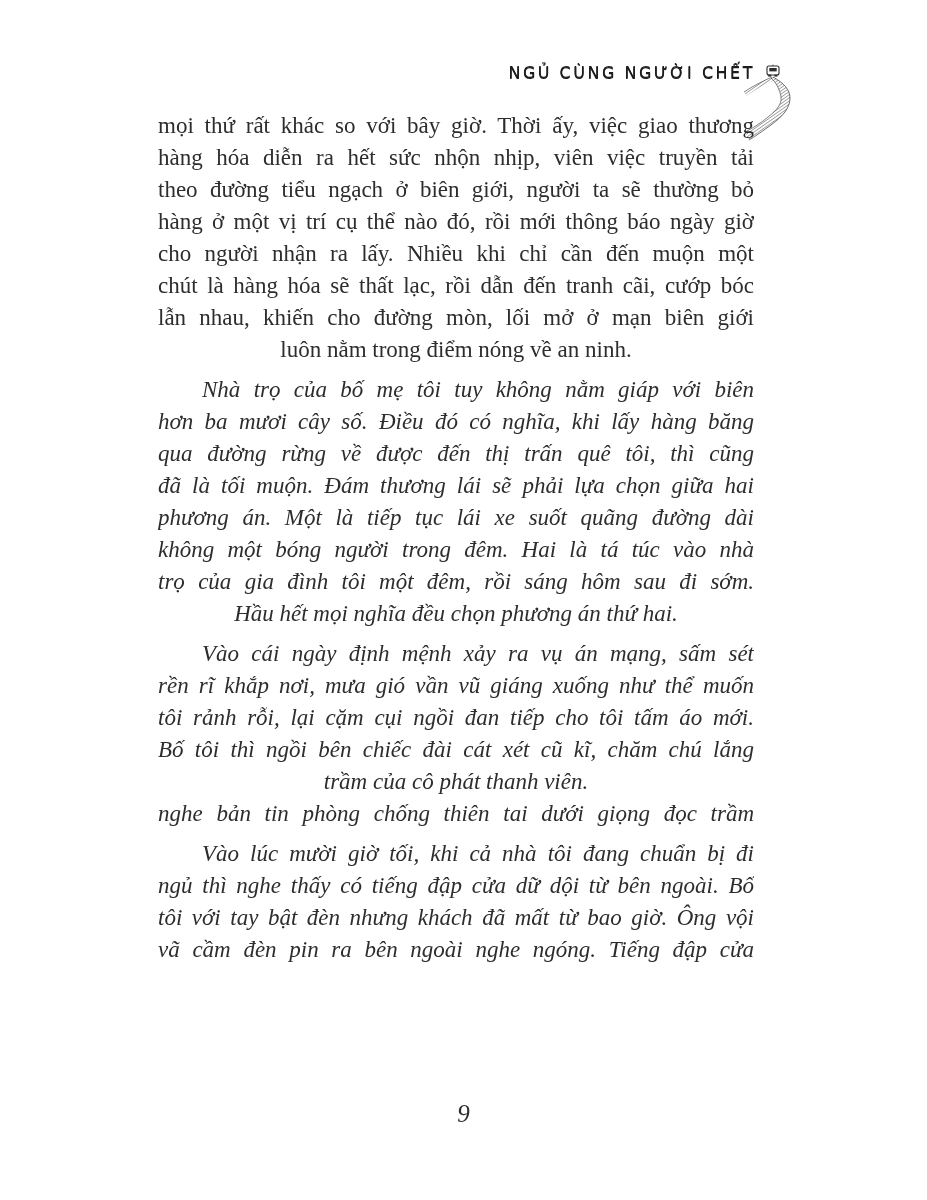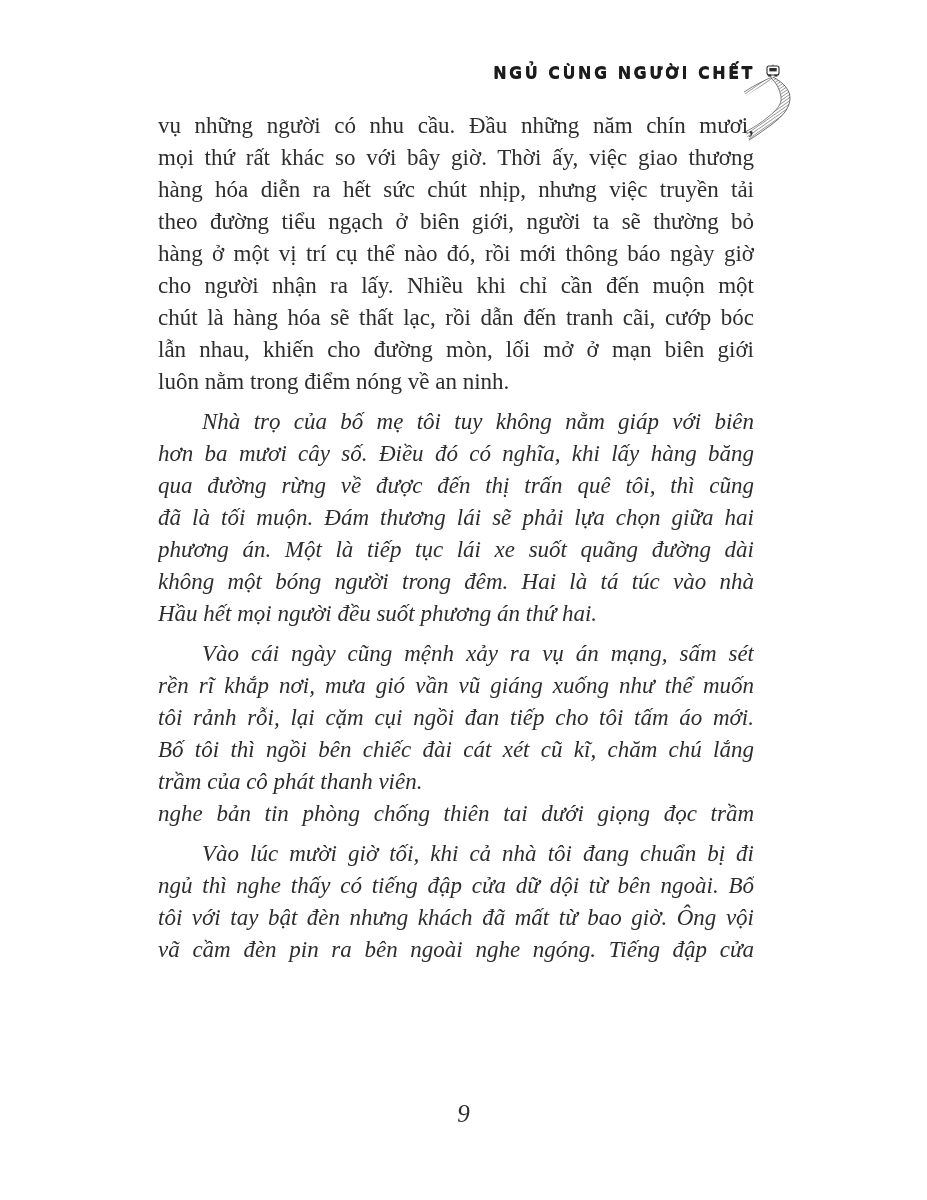--- a/index.html
+++ b/index.html
@@ -13,21 +13,21 @@
   .page{
     position:absolute;inset:0;
     background:#ffffff;
   }
   
   .running-header{
     position:absolute;
     top:63px;
     right:172px;
     font-family:"DejaVu Sans", sans-serif;
-    font-weight:700;
+    font-weight:400;
     font-size:16px;
     letter-spacing:2.5px;
     color:#1c1c1c;
     white-space:nowrap;
     text-shadow:0 0.5px 0 #1c1c1c;
   }
   
   .road-illustration{
     position:absolute;
     top:62px;
@@ -41,21 +41,21 @@
     top:110px;
     left:158px;
     width:596px;
     color:#2d2d2d;
     font-size:23px;
   }
   .paragraph + .paragraph{margin-top:8px;font-style:italic;}
   .line{
     height:32px;
     line-height:32px;
-    text-align:left;
+    text-align:center;
     overflow:hidden;
   }
   .line.just{
     text-align:justify;
     text-align-last:justify;
   }
   .line.indent{
     padding-left:44px;
   }
   
@@ -98,41 +98,41 @@
       <path d="M32 15 C 23 19, 13 24, 4 30" fill="none" stroke="#333333" stroke-width="0.6"></path>
 
       <path d="M33 15 C 44 21, 50 28, 50 36 C 50 46, 43 54, 31 63 C 24 68, 16 74, 9 78 L 5 70 C 13 66, 21 61, 28 55 C 37 48, 42 42, 41 35 C 40 28, 36 20, 31 16 Z" fill="url(#hatch)"></path>
       <path d="M33 15 C 44 21, 50 28, 50 36 C 50 46, 43 54, 31 63 C 24 68, 16 74, 9 78" fill="none" stroke="#333333" stroke-width="0.7"></path>
       <path d="M31 16 C 36 20, 40 28, 41 35 C 42 42, 37 48, 28 55 C 21 61, 13 66, 5 70" fill="none" stroke="#333333" stroke-width="0.6"></path>
     </svg>
   </div>
 
   <div class="text-block">
       <div class="paragraph">
-        <div class="line just">vụ những người có nhu cầu. Đầu những năm chín mươi,</div>
         <div class="line just">mọi thứ rất khác so với bây giờ. Thời ấy, việc giao thương</div>
-        <div class="line just">hàng hóa diễn ra hết sức chút nhịp, nhưng việc truyền tải</div>
+        <div class="line just">hàng hóa diễn ra hết sức nhộn nhịp, viên việc truyền tải</div>
         <div class="line just">theo đường tiểu ngạch ở biên giới, người ta sẽ thường bỏ</div>
         <div class="line just">hàng ở một vị trí cụ thể nào đó, rồi mới thông báo ngày giờ</div>
         <div class="line just">cho người nhận ra lấy. Nhiều khi chỉ cần đến muộn một</div>
         <div class="line just">chút là hàng hóa sẽ thất lạc, rồi dẫn đến tranh cãi, cướp bóc</div>
         <div class="line just">lẫn nhau, khiến cho đường mòn, lối mở ở mạn biên giới</div>
         <div class="line">luôn nằm trong điểm nóng về an ninh.</div>
       </div>
       <div class="paragraph">
         <div class="line just indent">Nhà trọ của bố mẹ tôi tuy không nằm giáp với biên</div>
         <div class="line just">hơn ba mươi cây số. Điều đó có nghĩa, khi lấy hàng băng</div>
         <div class="line just">qua đường rừng về được đến thị trấn quê tôi, thì cũng</div>
         <div class="line just">đã là tối muộn. Đám thương lái sẽ phải lựa chọn giữa hai</div>
         <div class="line just">phương án. Một là tiếp tục lái xe suốt quãng đường dài</div>
         <div class="line just">không một bóng người trong đêm. Hai là tá túc vào nhà</div>
-        <div class="line">Hầu hết mọi người đều suốt phương án thứ hai.</div>
+        <div class="line just">trọ của gia đình tôi một đêm, rồi sáng hôm sau đi sớm.</div>
+        <div class="line">Hầu hết mọi nghĩa đều chọn phương án thứ hai.</div>
       </div>
       <div class="paragraph">
-        <div class="line just indent">Vào cái ngày cũng mệnh xảy ra vụ án mạng, sấm sét</div>
+        <div class="line just indent">Vào cái ngày định mệnh xảy ra vụ án mạng, sấm sét</div>
         <div class="line just">rền rĩ khắp nơi, mưa gió vần vũ giáng xuống như thể muốn</div>
         <div class="line just">tôi rảnh rỗi, lại cặm cụi ngồi đan tiếp cho tôi tấm áo mới.</div>
         <div class="line just">Bố tôi thì ngồi bên chiếc đài cát xét cũ kĩ, chăm chú lắng</div>
         <div class="line">trầm của cô phát thanh viên.</div>
         <div class="line just">nghe bản tin phòng chống thiên tai dưới giọng đọc trầm</div>
       </div>
       <div class="paragraph">
         <div class="line just indent">Vào lúc mười giờ tối, khi cả nhà tôi đang chuẩn bị đi</div>
         <div class="line just">ngủ thì nghe thấy có tiếng đập cửa dữ dội từ bên ngoài. Bố</div>
         <div class="line just">tôi với tay bật đèn nhưng khách đã mất từ bao giờ. Ông vội</div>

